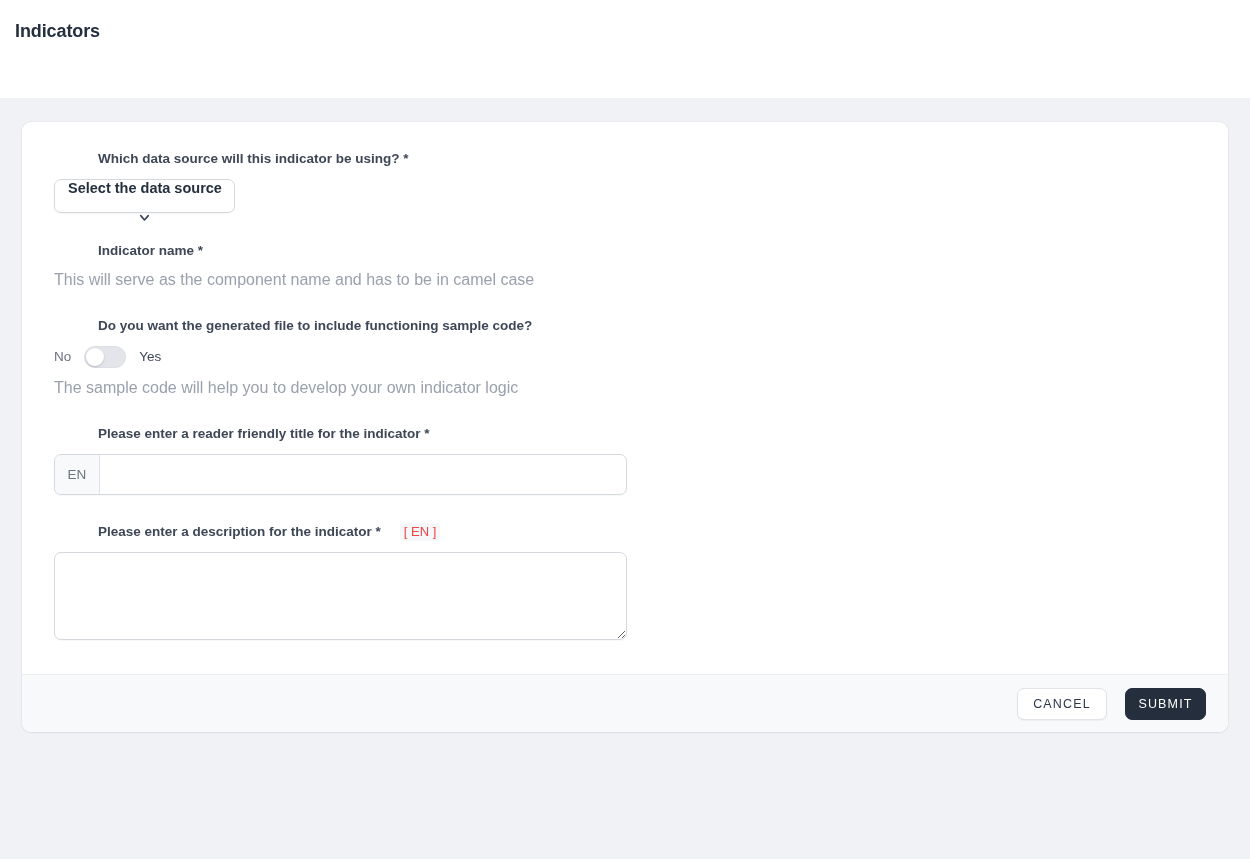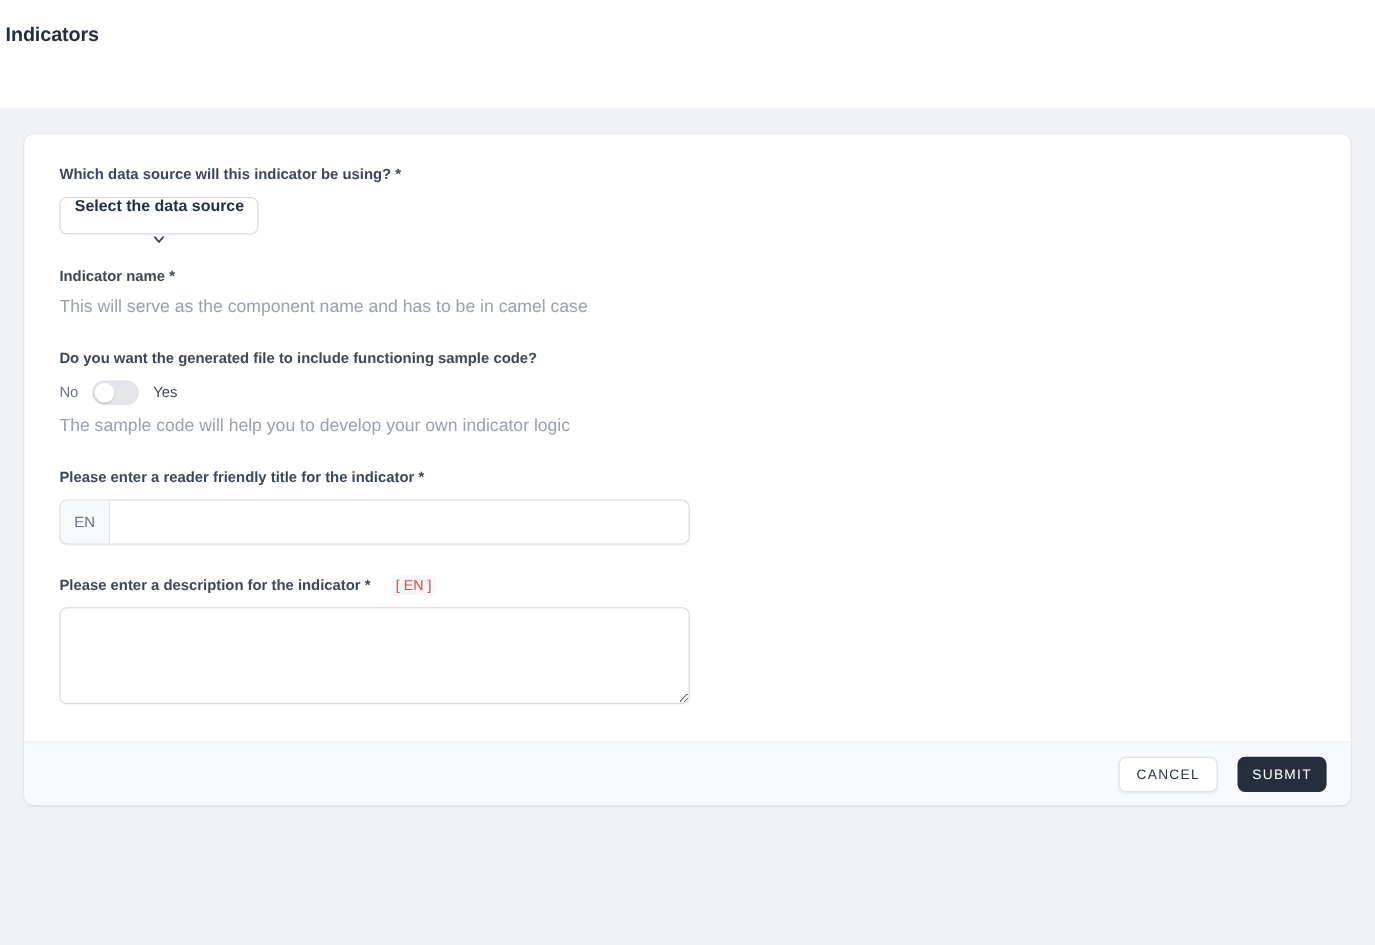--- a/index.html
+++ b/index.html
@@ -9,21 +9,21 @@
     background: #f1f2f5;
     font-family: "Liberation Sans", sans-serif;
     -webkit-font-smoothing: antialiased;
   }
 
   
   .page-header {
     background: #ffffff;
     width: 1250px;
     height: 98px;
-    padding: 20px 0 0 5px;
+    padding: 20px 0 0 15px;
   }
   .page-title {
     font-size: 18px;
     font-weight: bold;
     color: #25303f;
     letter-spacing: -0.1px;
     margin: 0 0 9px 0;
     line-height: 22px;
   }
   .page-subtitle {
@@ -46,20 +46,21 @@
 
   
   .field { margin-bottom: 0; }
   .field-label {
     display: block;
     font-size: 13.5px;
     font-weight: bold;
     color: #3d4756;
     line-height: 18px;
     margin-bottom: 11px;
+    margin-left: 44px;
   }
   .helper {
     font-size: 16px;
     color: #9aa1ad;
     line-height: 17px;
     margin-top: 11px;
   }
 
   
   .select-box {

